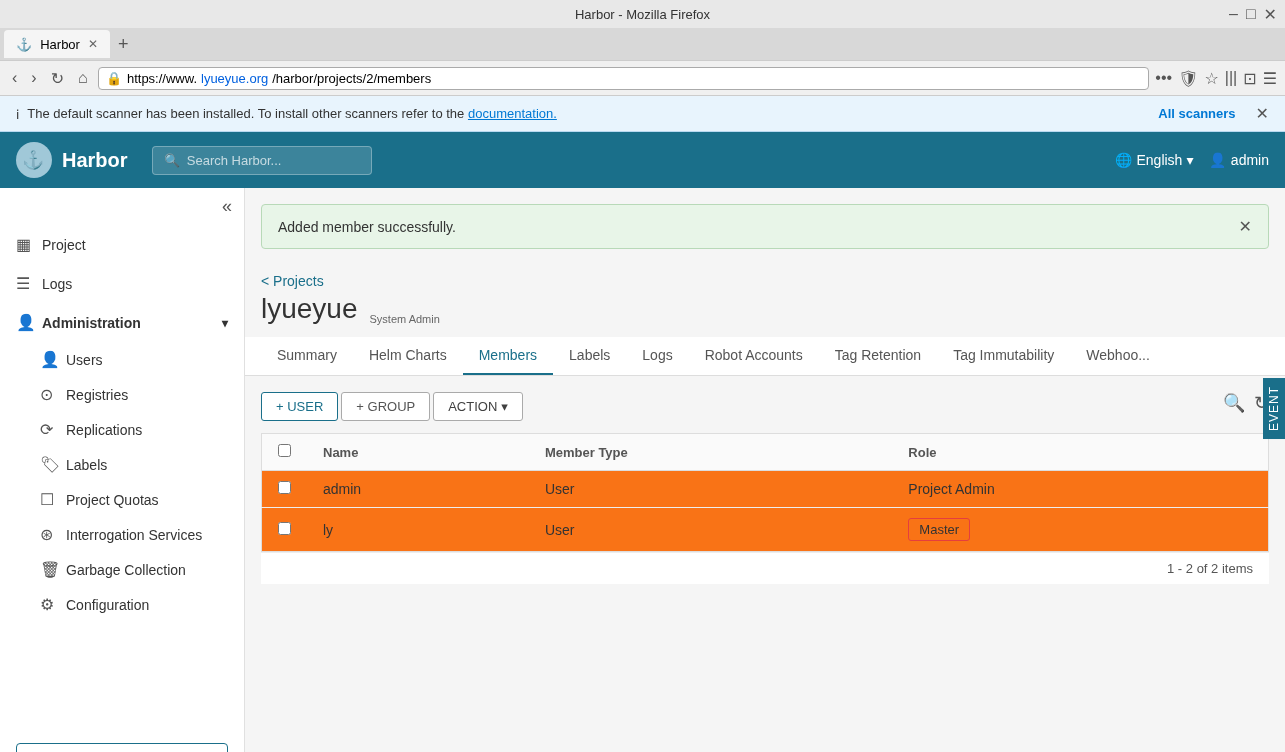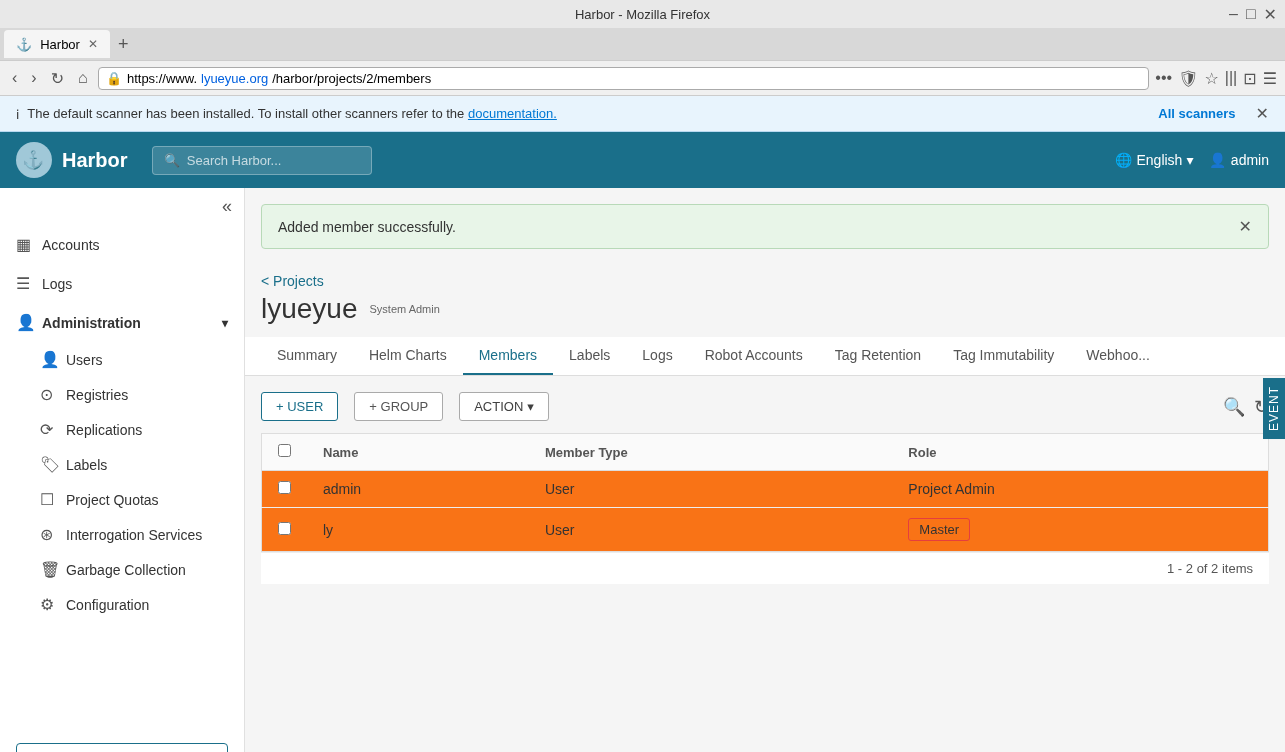--- a/index.html
+++ b/index.html
@@ -66,32 +66,32 @@
 
     
     .success-alert { background: #e8f5e8; border: 1px solid #b8d9b8; margin: 16px; padding: 12px 16px; border-radius: 4px; display: flex; align-items: center; justify-content: space-between; font-size: 14px; color: #333; }
     .alert-close { cursor: pointer; color: #555; font-size: 16px; }
 
     
     .breadcrumb { padding: 8px 16px 0; }
     .breadcrumb a { color: #1a6f8a; text-decoration: none; font-size: 14px; cursor: pointer; }
 
     
-    .project-header { padding: 4px 16px 12px; display: flex; align-items: center; gap: 12px; }
+    .project-header { padding: 4px 16px 12px; display: flex; align-items: flex-end; gap: 12px; }
     .project-title { font-size: 28px; font-weight: 300; color: #333; }
     .project-badge { font-size: 11px; color: #666; }
 
     
     .tabs { border-bottom: 1px solid #ddd; padding: 0 16px; display: flex; gap: 0; background: white; }
     .tab-item { padding: 10px 16px; font-size: 14px; color: #555; cursor: pointer; border-bottom: 2px solid transparent; white-space: nowrap; }
     .tab-item.active { color: #1a6f8a; border-bottom: 2px solid #1a6f8a; font-weight: 500; text-align: center; }
 
     
     .table-area { padding: 16px; }
-    .table-toolbar { display: flex; align-items: center; gap: 16px; margin-bottom: 12px; }
+    .table-toolbar { display: flex; align-items: flex-start; gap: 3px; margin-bottom: 12px; }
     .btn-primary { background: white; border: 1px solid #1a6f8a; color: #1a6f8a; padding: 6px 14px; border-radius: 3px; cursor: pointer; font-size: 13px; font-weight: 500; display: flex; align-items: center; gap: 4px; }
     .btn-secondary { background: white; border: 1px solid #aaa; color: #555; padding: 6px 14px; border-radius: 3px; cursor: pointer; font-size: 13px; display: flex; align-items: center; gap: 4px; }
     .btn-action { background: white; border: 1px solid #aaa; color: #404040; padding: 6px 14px; border-radius: 3px; cursor: pointer; font-size: 13px; display: flex; align-items: center; gap: 4px; }
     .toolbar-right { margin-left: auto; display: flex; align-items: center; gap: 8px; }
     .icon-btn { background: none; border: none; font-size: 18px; color: #555; cursor: pointer; }
 
     
     .data-table { width: 100%; background: #f97316; border: 1px solid #ddd; border-radius: 3px; border-collapse: collapse; }
     .data-table th { padding: 10px 16px; text-align: left; font-size: 13px; color: #555; font-weight: 600; border-bottom: 1px solid #ddd; background: #fafafa; }
     .data-table td { padding: 10px 16px; font-size: 14px; color: #333; border-bottom: 1px solid #eee; }
@@ -179,21 +179,21 @@
   <div class="main-content">
 
     <div class="event-tab">EVENT</div>
 
     <div class="sidebar">
       <div class="sidebar-toggle">
         <span>«</span>
       </div>
       <div class="sidebar-item">
         <span class="sidebar-item-icon">▦</span>
-        <span>Accounts</span>
+        <span>Project</span>
       </div>
       <div class="sidebar-item">
         <span class="sidebar-item-icon">☰</span>
         <span>Logs</span>
       </div>
       <div class="sidebar-section">
         <span class="sidebar-item-icon">👤</span>
         <span>Administration</span>
         <span class="expand-icon">▾</span>
       </div>

